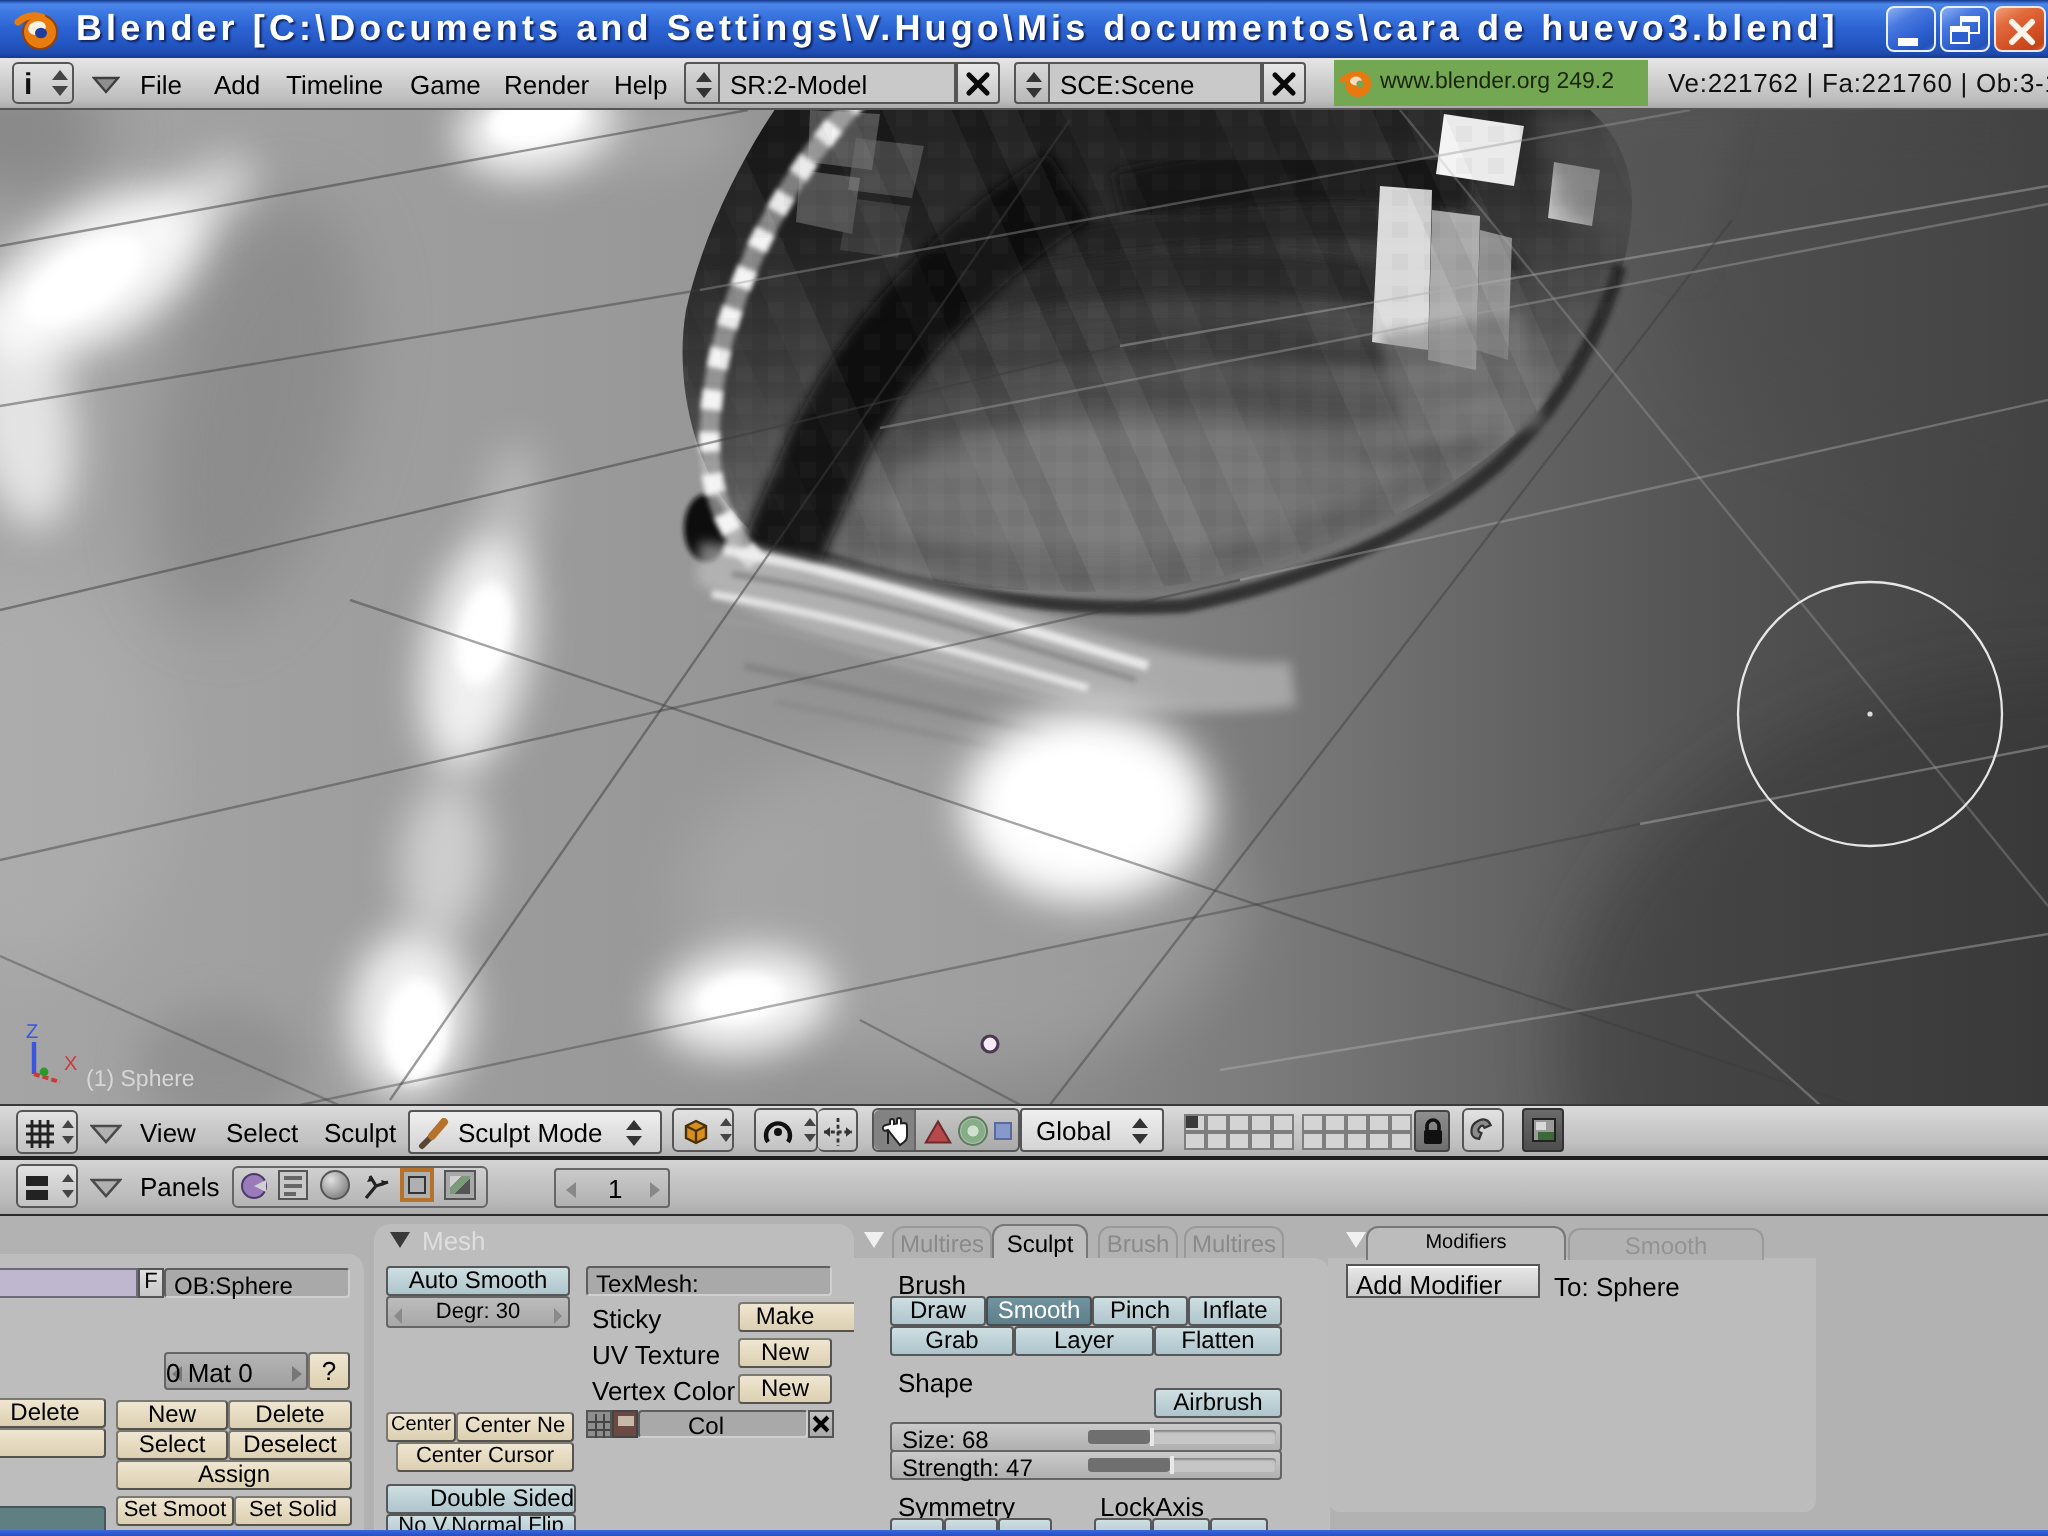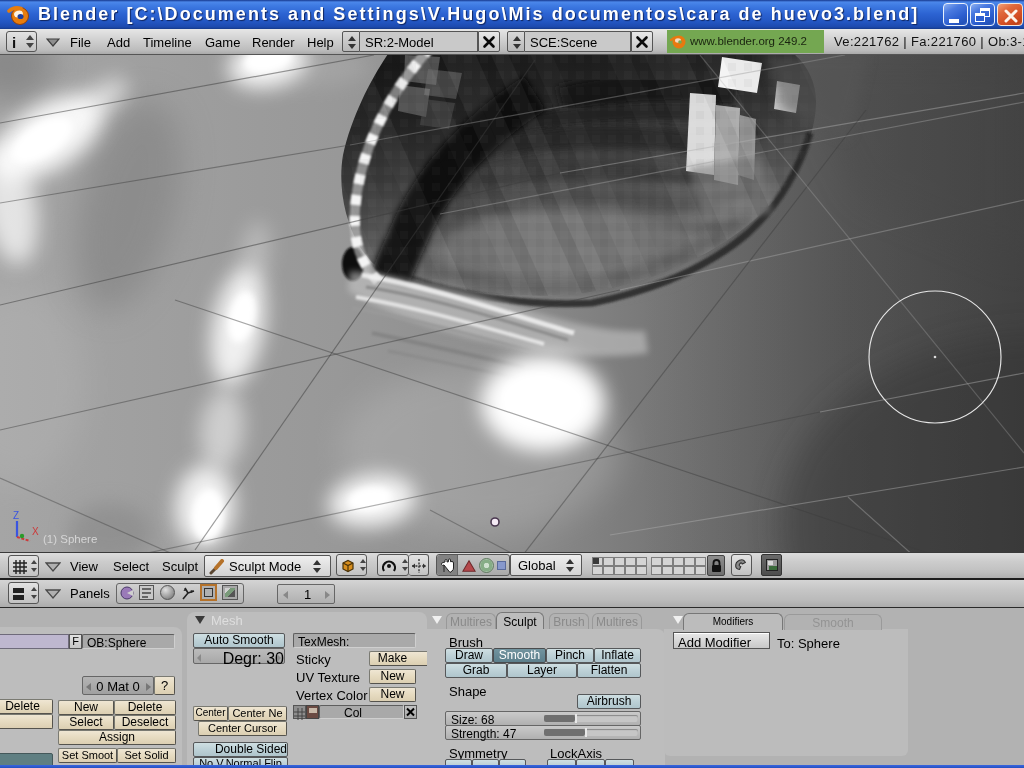--- a/index.html
+++ b/index.html
@@ -411,21 +411,21 @@
 
 <div class="abs" style="left:0;top:608px;width:1024px;height:160px;background:#b2b2b2;overflow:hidden;">
 <div class="abs" style="left:-20px;top:19px;width:202px;height:141px;background:#bdbdbd;border-radius:8px 8px 0 0;"></div>
 <div class="abs" style="left:0px;top:26px;width:69px;height:15px;background:#beb7cf;border:1px solid #6e6a7a;border-left:none;"></div>
 <div class="abs" style="left:69px;top:26px;width:13px;height:15px;background:linear-gradient(180deg,#e2e2e2,#c6c6c6);border:1px solid #555;font-size:11px;text-align:center;color:#000;">F</div>
 <div class="abs gfield" style="left:82px;top:26px;width:93px;height:15px;">
       <div class="abs" style="left:4px;top:1px;font-size:12px;">OB:Sphere</div>
     </div>
 <div class="abs" style="left:82px;top:68px;width:72px;height:19px;background:linear-gradient(180deg,#b4b4b4,#a0a0a0);border:1px solid #666;border-radius:2px;">
       <div class="abs" style="left:3px;top:6px;width:0;height:0;border-top:4px solid transparent;border-bottom:4px solid transparent;border-right:5px solid #777;"></div>
-      <div class="abs" style="left:0;top:2px;width:70px;text-align:center;font-size:13px;color:#000;">0 Mat 0</div>
+      <div class="abs" style="left:0;top:2px;width:70px;font-size:13px;color:#000;">0 Mat 0</div>
       <div class="abs" style="left:63px;top:6px;width:0;height:0;border-top:4px solid transparent;border-bottom:4px solid transparent;border-left:5px solid #777;"></div>
     </div>
 <div class="abs beige" style="left:154px;top:68px;width:21px;height:19px;">
       <div class="abs" style="left:0px;top:1px;width:19px;text-align:center;font-size:13px;color:#000;white-space:nowrap;overflow:hidden;">?</div>
     </div>
 <div class="abs beige" style="left:-8px;top:91px;width:61px;height:15px;">
       <div class="abs" style="left:0px;top:-1px;width:59px;text-align:center;font-size:12px;color:#000;white-space:nowrap;overflow:hidden;">Delete</div>
     </div>
 <div class="abs beige" style="left:-8px;top:106px;width:61px;height:15px;"></div>
 <div class="abs beige" style="left:58px;top:92px;width:56px;height:15px;">
@@ -451,21 +451,21 @@
       <div class="abs" style="left:0px;top:0px;width:57px;text-align:center;font-size:11px;color:#000;white-space:nowrap;overflow:hidden;">Set Solid</div>
     </div>
 <div class="abs" style="left:187px;top:4px;width:240px;height:156px;background:#bdbdbd;border-radius:8px 8px 0 0;"></div>
 <div class="abs" style="left:195px;top:8px;width:0;height:0;border-left:5px solid transparent;border-right:5px solid transparent;border-top:8px solid #3a3a3a;"></div>
 <div class="abs" style="left:211px;top:5px;font-size:13px;color:#dedede;">Mesh</div>
 <div class="abs cyan" style="left:193px;top:25px;width:92px;height:15px;">
       <div class="abs" style="left:0;top:-1px;width:90px;text-align:center;font-size:12px;color:#000;white-space:nowrap;">Auto Smooth</div>
     </div>
 <div class="abs" style="left:193px;top:40px;width:92px;height:16px;background:linear-gradient(180deg,#bcbcbc,#a8a8a8);border:1px solid #666;border-radius:2px;">
       <div class="abs" style="left:3px;top:5px;width:0;height:0;border-top:4px solid transparent;border-bottom:4px solid transparent;border-right:4px solid #8a8a8a;"></div>
-      <div class="abs" style="left:0;top:1px;width:90px;text-align:right;font-size:16px;color:#000;">Degr: 30</div>
+      <div class="abs" style="left:0;top:1px;width:90px;text-align:center;font-size:11px;color:#000;">Degr: 30</div>
       <div class="abs" style="left:83px;top:5px;width:0;height:0;border-top:4px solid transparent;border-bottom:4px solid transparent;border-left:4px solid #8a8a8a;"></div>
     </div>
 <div class="abs gfield" style="left:293px;top:25px;width:123px;height:15px;">
       <div class="abs" style="left:4px;top:1px;font-size:12px;">TexMesh:</div>
     </div>
 <div class="abs lbl" style="left:296px;top:44px;font-size:13px;">Sticky</div>
 <div class="abs beige" style="left:369px;top:43px;width:68px;height:15px;">
       <div class="abs" style="left:0px;top:-1px;width:45px;text-align:center;font-size:12px;color:#000;white-space:nowrap;overflow:hidden;">Make</div>
     </div>
 <div class="abs lbl" style="left:296px;top:62px;font-size:13px;">UV Texture</div>

